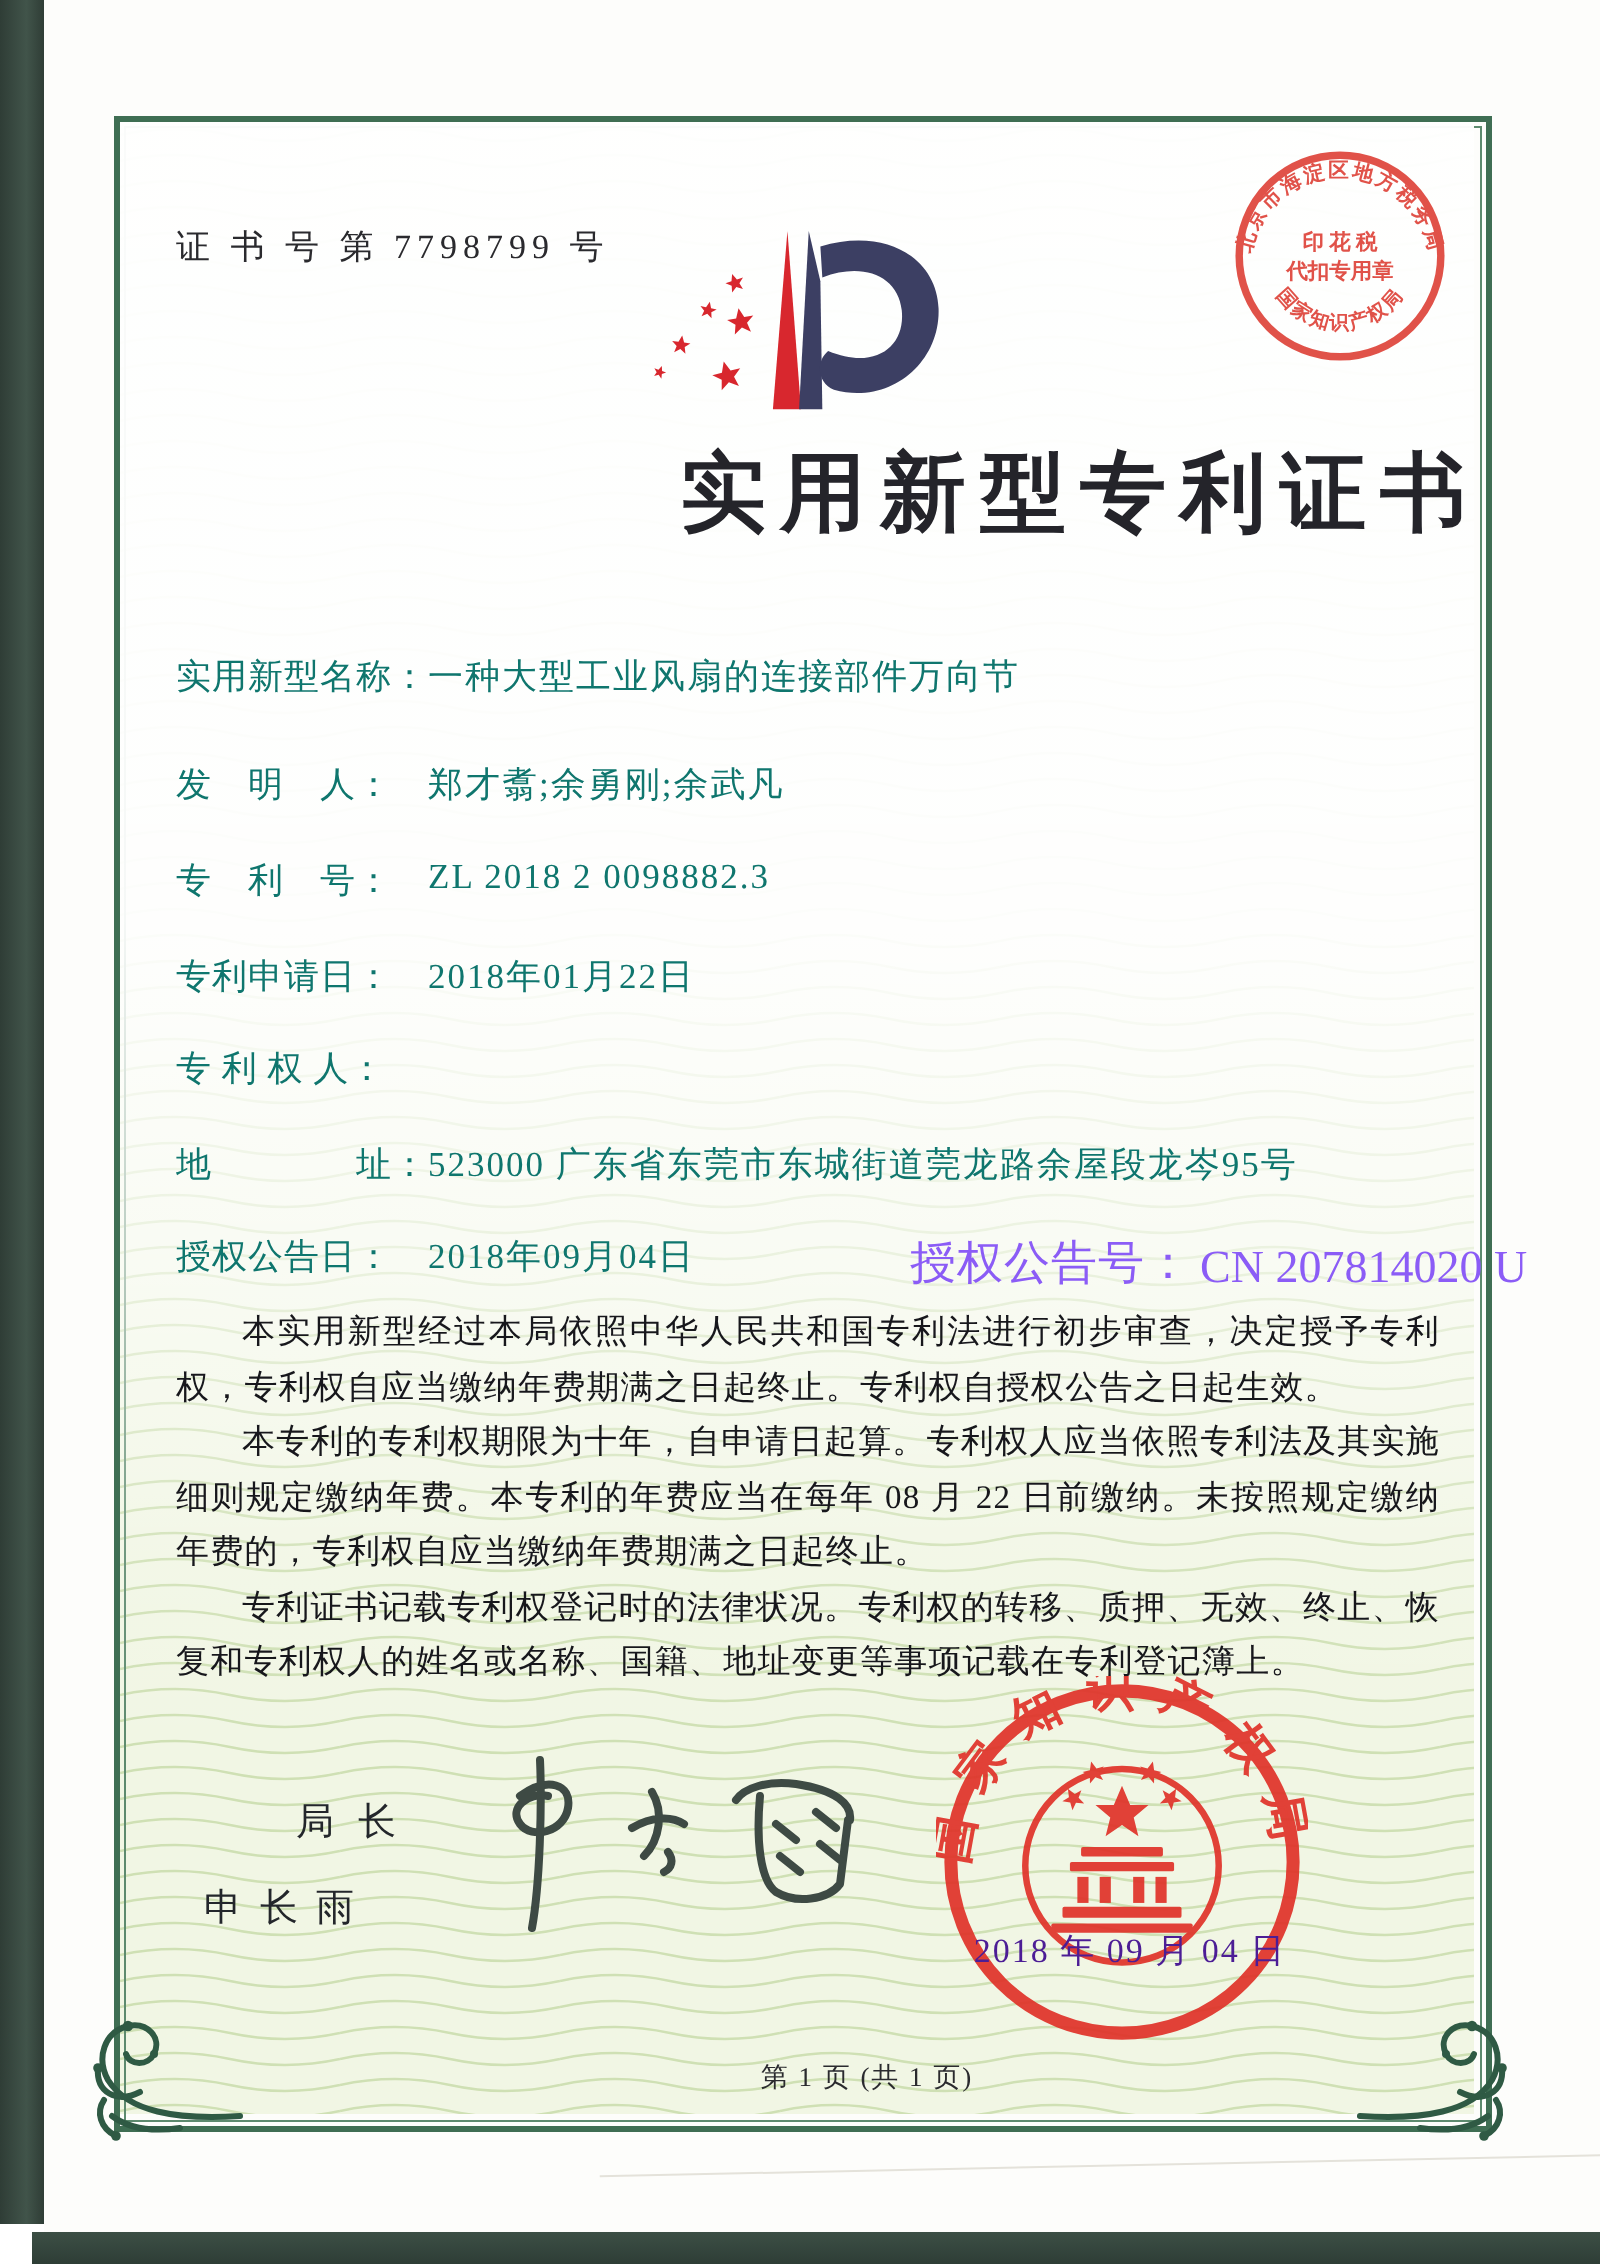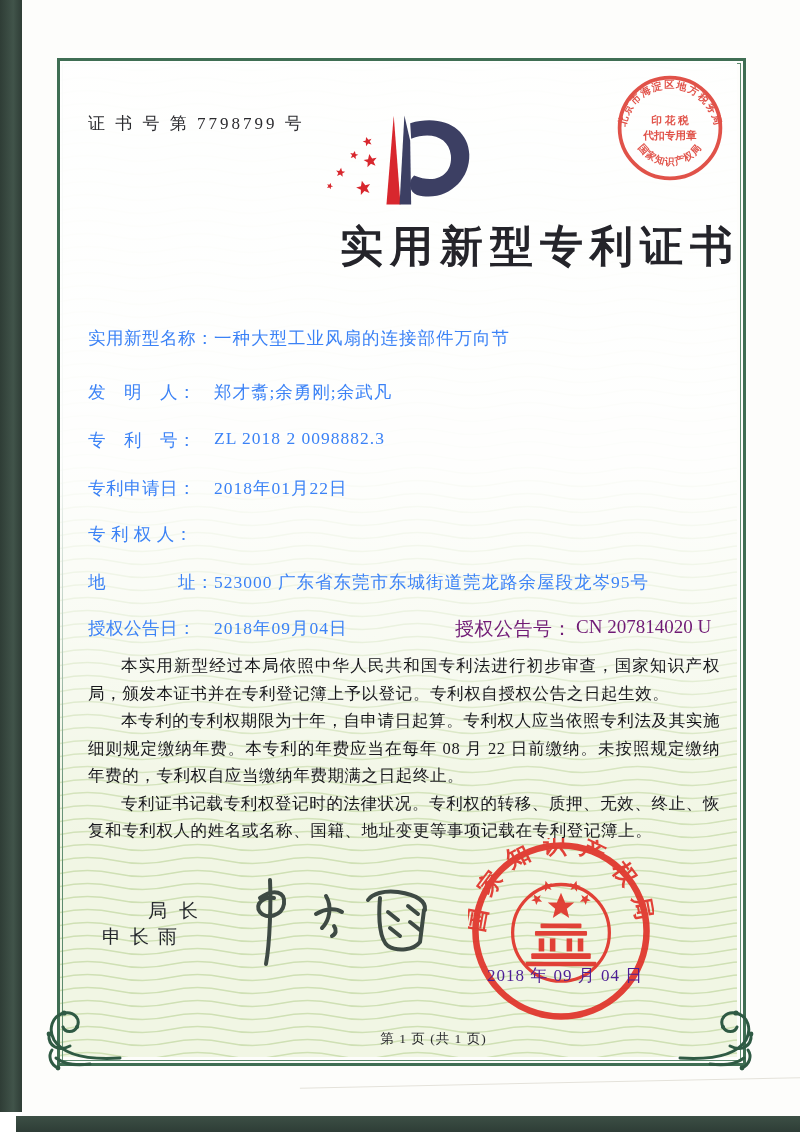--- a/index.html
+++ b/index.html
@@ -15,30 +15,30 @@
   
   .frame{position:absolute;left:57px;top:58px;width:683px;height:1002px;border:3px solid #3f6e53;}
   .frame-inner{position:absolute;left:2px;top:2px;right:2px;bottom:2px;border:1px solid #5d8a6e;}
   
   .waves{position:absolute;left:60px;top:61px;width:677px;height:996px;z-index:0;}
   .wave-fade{position:absolute;left:60px;top:61px;width:677px;height:996px;z-index:1;
     background:linear-gradient(180deg,rgba(255,255,255,.97) 0%,rgba(255,255,255,.94) 40%,rgba(255,255,255,.55) 58%,rgba(255,255,255,.12) 72%,rgba(255,255,255,0) 82%);}
   .content{position:absolute;left:0;top:0;width:800px;height:963px;z-index:2;}
   .cert-no{position:absolute;left:88px;top:112px;font-size:17px;color:#2a2a2e;letter-spacing:3px;}
   .title{position:absolute;left:57px;top:218px;width:683px;text-align:right;font-size:43px;color:#24242a;letter-spacing:7px;font-weight:600;}
-  .field{position:absolute;left:88px;display:flex;font-size:17.5px;color:#3b82f6;}
+  .field{position:absolute;left:88px;display:flex;font-size:17.5px;color:#0f766e;}
   .field .lab{width:126px;flex:0 0 auto;letter-spacing:.5px;}
   .field .val{letter-spacing:1px;}
-  .grant-no{position:absolute;left:455px;display:flex;font-size:19px;color:#701a75;}
+  .grant-no{position:absolute;left:455px;display:flex;font-size:23px;color:#8b5cf6;align-items:flex-end;}
   .grant-no .lab{letter-spacing:.5px;margin-right:4px;}
   .body-text{position:absolute;left:88px;top:652px;width:632px;font-size:16.5px;line-height:27.5px;color:#17171c;text-align:justify;}
   .body-text p{margin:0;text-indent:2em;letter-spacing:.6px;}
   .officer{position:absolute;left:102px;top:898px;font-size:19px;color:#23262b;}
   .officer .t{letter-spacing:12px;margin-left:46px;}
-  .officer .n{letter-spacing:9px;}
+  .officer .n{margin-top:17px;letter-spacing:9px;}
   .sig{position:absolute;left:222px;top:868px;z-index:3;}
   .seal-big{position:absolute;left:468px;top:838px;z-index:2;opacity:.92;}
   .seal-date{position:absolute;left:465px;top:964px;width:200px;text-align:center;font-size:17px;color:#4c1d95;letter-spacing:1px;z-index:4;}
   .stamp-top{position:absolute;left:614px;top:72px;z-index:2;opacity:.88;}
   .footer{position:absolute;left:57px;top:1030px;width:683px;text-align:center;font-size:13.5px;color:#2a2a2e;letter-spacing:1px;margin-left:35px;}
   .flourish{position:absolute;z-index:3;}
   .fl-left{left:40px;top:1000px;}
   .fl-right{left:678px;top:1000px;transform:scaleX(-1);}
   .logo{position:absolute;left:323px;top:110px;z-index:2;}
   .crease{position:absolute;left:300px;top:1082px;width:540px;height:18px;border-top:1px solid #e4e2da;transform:rotate(-1.2deg);z-index:1;}
@@ -133,21 +133,21 @@
   <div class="field" style="top:616px">
     <span class="lab">授权公告日：</span>
     <span class="val">2018年09月04日</span>
   </div>
   <div class="grant-no" style="top:616px">
     <span class="lab">授权公告号：</span>
     <span class="val">CN 207814020 U</span>
   </div>
 
   <div class="body-text">
-    <p>本实用新型经过本局依照中华人民共和国专利法进行初步审查，国家知识产权局，颁发本证书并在专利登记簿上予以登记。专利权自授权公告之日起生效。</p>
+    <p>本实用新型经过本局依照中华人民共和国专利法进行初步审查，决定授予专利权，专利权自应当缴纳年费期满之日起终止。专利权自授权公告之日起生效。</p>
     <p>本专利的专利权期限为十年，自申请日起算。专利权人应当依照专利法及其实施细则规定缴纳年费。本专利的年费应当在每年 08 月 22 日前缴纳。未按照规定缴纳年费的，专利权自应当缴纳年费期满之日起终止。</p>
     <p>专利证书记载专利权登记时的法律状况。专利权的转移、质押、无效、终止、恢复和专利权人的姓名或名称、国籍、地址变更等事项记载在专利登记簿上。</p>
   </div>
 
   <div class="officer">
     <div class="t">局长</div>
     <div class="n">申长雨</div>
   </div>
 
   <svg class="sig" width="215" height="105" viewBox="0 0 215 105">

